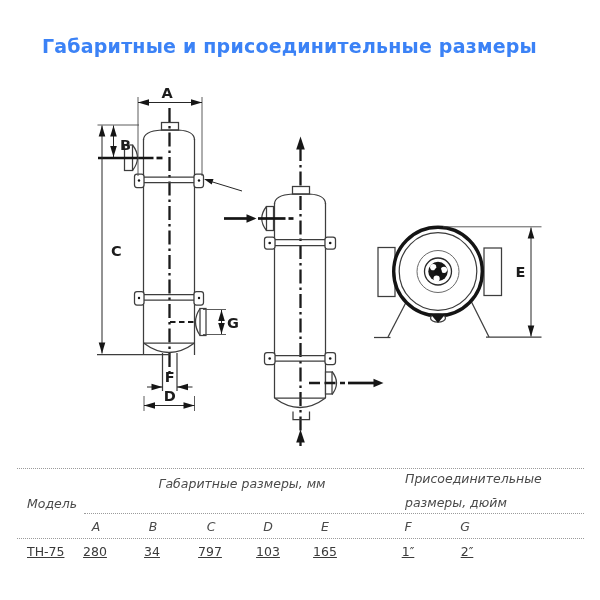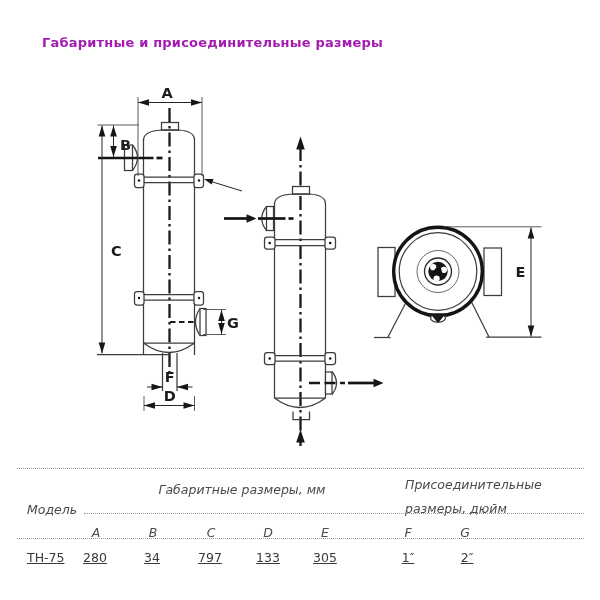--- a/index.html
+++ b/index.html
@@ -1,37 +1,37 @@
 <!DOCTYPE html>
 <html><head>
 <meta charset="utf-8">
 <style>
   html,body{margin:0;padding:0;}
   body{
     width:600px;height:600px;background:#ffffff;position:relative;overflow:hidden;
     font-family:"DejaVu Sans","Liberation Sans",sans-serif;
   }
   .title{
-    position:absolute;left:42px;top:35px;font-size:13px;font-weight:bold;
-    color:#a21caf;letter-spacing:0.2px;
+    position:absolute;left:42px;top:35px;font-size:19px;font-weight:bold;
+    color:#3b82f6;letter-spacing:0.2px;
   }
   svg{position:absolute;left:0;top:0;}
   .ln{stroke:#3d3d3d;stroke-width:1.25;fill:none;}
   .lnf{stroke:#3d3d3d;stroke-width:1.25;fill:#ffffff;}
   .th{stroke:#141414;stroke-width:2.7;fill:none;}
   .cl{stroke:#1a1a1a;stroke-width:2.3;fill:none;stroke-dasharray:14 4 2.5 4;}
   .thd{stroke:#1a1a1a;stroke-width:2.2;fill:none;stroke-dasharray:5.5 3.5;}
   .thd2{stroke:#1a1a1a;stroke-width:2.4;fill:none;stroke-dasharray:11 4.5;}
   .x{stroke:#4a4a4a;stroke-width:0.9;fill:none;}
   .d{stroke:#262626;stroke-width:1;fill:none;}
   .ah{fill:#161616;stroke:none;}
   .lbl{font-family:"DejaVu Sans",sans-serif;font-weight:bold;font-size:14.5px;fill:#1c1c1c;}
   
   .dot{position:absolute;height:0;border-top:1.5px dotted #9b9b9b;}
-  .tcell{position:absolute;color:#474747;font-size:12.5px;margin-top:6px;}
+  .tcell{position:absolute;color:#474747;font-size:12.5px;}
   .ital{font-style:italic;color:#4a4a4a;}
   .cent{text-align:center;}
   .dat{color:#3a3a3a;text-decoration:underline;}
 </style>
 </head>
 <body>
 
 <div class="title">Габаритные и присоединительные размеры</div>
 
 <svg width="600" height="465" viewBox="0 0 600 465">
@@ -242,18 +242,18 @@
   <div class="tcell ital cent" style="left:253px;top:519px;width:30px;">D</div>
   <div class="tcell ital cent" style="left:310px;top:519px;width:30px;">E</div>
   <div class="tcell ital cent" style="left:393px;top:519px;width:30px;">F</div>
   <div class="tcell ital cent" style="left:450px;top:519px;width:30px;">G</div>
 
   <div>
     <div class="tcell dat" style="left:27px;top:544px;">ТН-75</div>
     <div class="tcell dat cent" style="left:75px;top:544px;width:40px;">280</div>
     <div class="tcell dat cent" style="left:132px;top:544px;width:40px;">34</div>
     <div class="tcell dat cent" style="left:190px;top:544px;width:40px;">797</div>
-    <div class="tcell dat cent" style="left:248px;top:544px;width:40px;">133</div>
-    <div class="tcell dat cent" style="left:305px;top:544px;width:40px;">305</div>
+    <div class="tcell dat cent" style="left:248px;top:544px;width:40px;">103</div>
+    <div class="tcell dat cent" style="left:305px;top:544px;width:40px;">165</div>
     <div class="tcell dat cent" style="left:388px;top:544px;width:40px;">1″</div>
     <div class="tcell dat cent" style="left:447px;top:544px;width:40px;">2″</div>
   </div>
 </div>
 
 </body></html>

